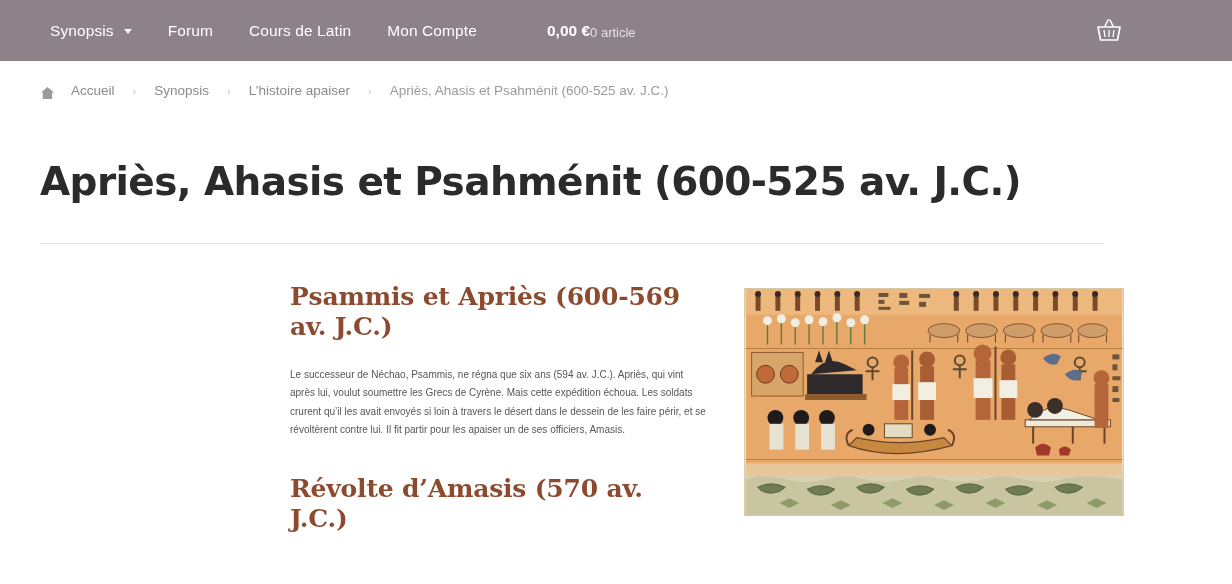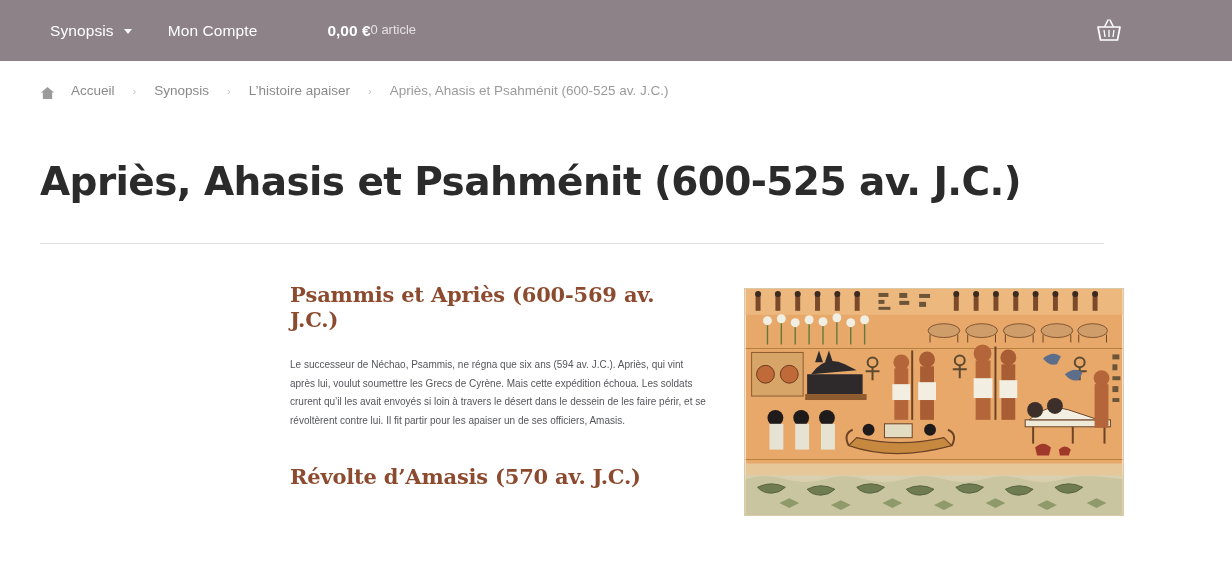--- a/index.html
+++ b/index.html
@@ -42,21 +42,21 @@
     width: 0; height: 0;
     border-left: 4px solid transparent;
     border-right: 4px solid transparent;
     border-top: 5px solid #ffffff;
     opacity: 0.95;
     position: relative;
     top: 1px;
   }
   .nav-cart-info {
     display: flex;
-    align-items: flex-start;
+    align-items: flex-end;
     margin-left: 52px;
     color: #ffffff;
     white-space: nowrap;
   }
   .cart-total {
     font-size: 15.5px;
     font-weight: bold;
     color: #ffffff;
   }
   .cart-count {
@@ -137,21 +137,21 @@
   }
   .article-figure {
     flex: 0 0 380px;
     width: 380px;
     margin-left: 36px;
     padding-top: 6px;
   }
 
   h2.section-heading {
     font-family: "DejaVu Serif", serif;
-    font-size: 21px;
+    font-size: 25px;
     font-weight: bold;
     color: #8c4b2f;
     margin: 0 0 24px 0;
     line-height: 1.2;
     letter-spacing: -0.2px;
   }
   h2.section-heading.second {
     margin-top: 34px;
     margin-bottom: 0;
   }
@@ -175,21 +175,27 @@
 
 <div class="navbar">
   <div class="nav-items">
 
 
     <div class="nav-item">
       <span>Synopsis</span>
       <span class="caret"></span>
     </div>
 
-
+    <div class="nav-item">
+      <span>Forum</span>
+    </div>
+
+    <div class="nav-item">
+      <span>Cours de Latin</span>
+    </div>
 
 
 
     <div class="nav-item">
       <span>Mon Compte</span>
     </div>
 
     <div class="nav-cart-info">
       <span class="cart-total">0,00 €</span>
       <span class="cart-count">0 article</span>

